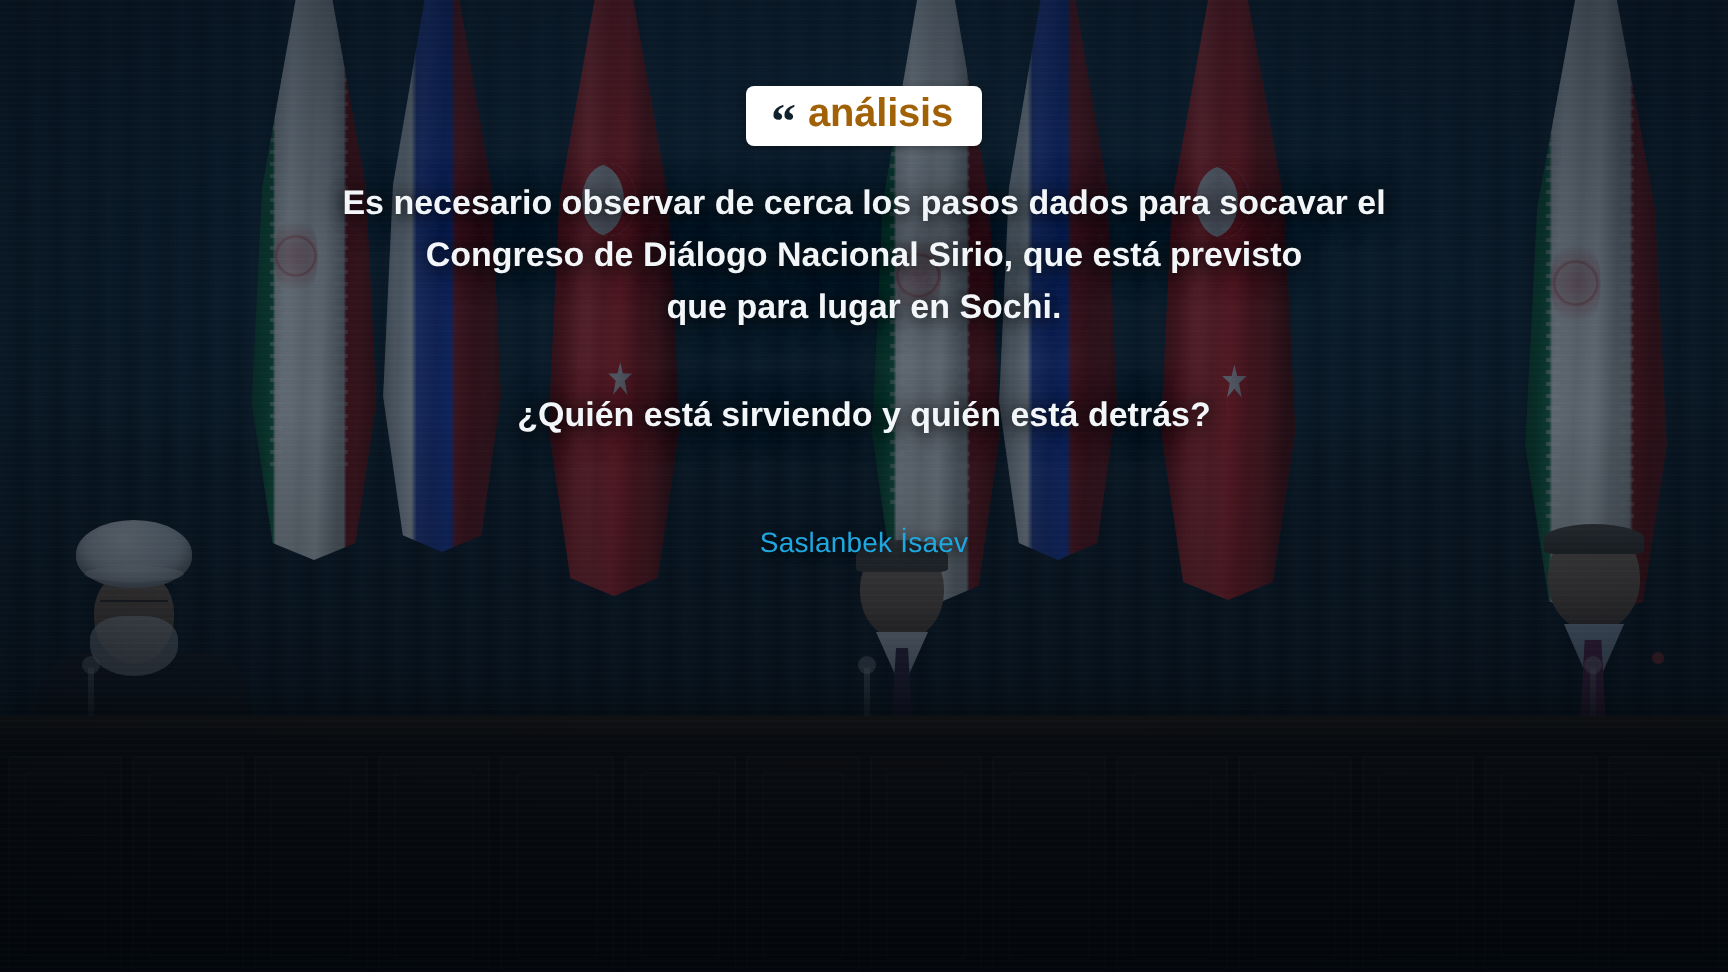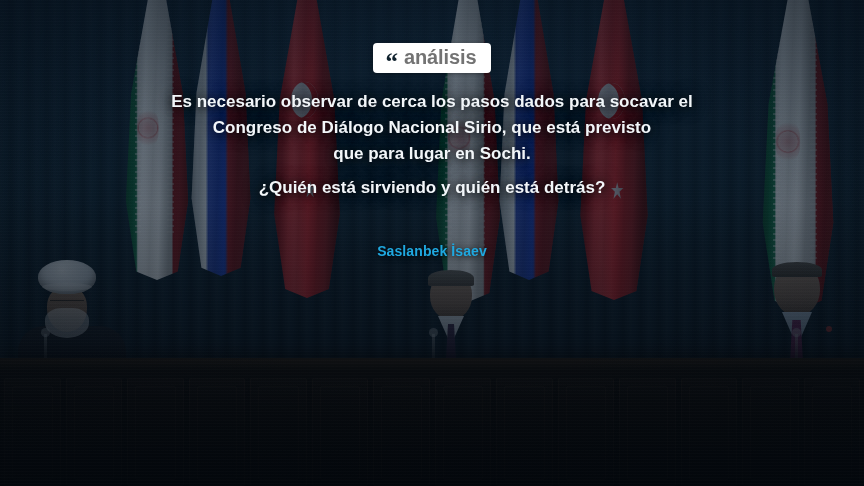--- a/index.html
+++ b/index.html
@@ -381,21 +381,21 @@
     font-family: "Liberation Serif", serif;
     font-weight: 700;
     position: relative;
     top: 4px;
     letter-spacing: -1px;
   }
   .badge .badge-label {
     font-size: 20px;
     line-height: 21px;
     font-weight: 700;
-    color: #737373;
+    color: #a16207;
     letter-spacing: -0.1px;
   }
 
   .headline {
     margin-top: 18px;
     color: #ffffff;
     font-weight: 700;
     font-size: 30px;
     line-height: 49px;
     letter-spacing: 0.2px;
@@ -409,27 +409,27 @@
   .summary {
     margin-top: 16px;
     color: #f2f6f9;
     font-size: 17px;
     line-height: 26px;
     font-weight: 700;
     max-width: 640px;
     text-shadow: 0 1px 8px rgba(0,0,0,0.8), 0 0 18px rgba(0,0,0,0.55);
   }
   .summary p { margin: 0; }
-  .summary p.q { margin-top: 8px; text-align: center; }
+  .summary p.q { margin-top: 28px; text-align: center; }
 
   .byline {
     margin-top: 42px;
     color: #1fa8e0;
     font-size: 14px;
-    font-weight: 700;
+    font-weight: 400;
     letter-spacing: 0.1px;
     text-shadow: 0 1px 6px rgba(0,0,0,0.85);
   }
 </style>
 </head>
 <body>
 
 <div id="stage">
 
   <div class="photo">

